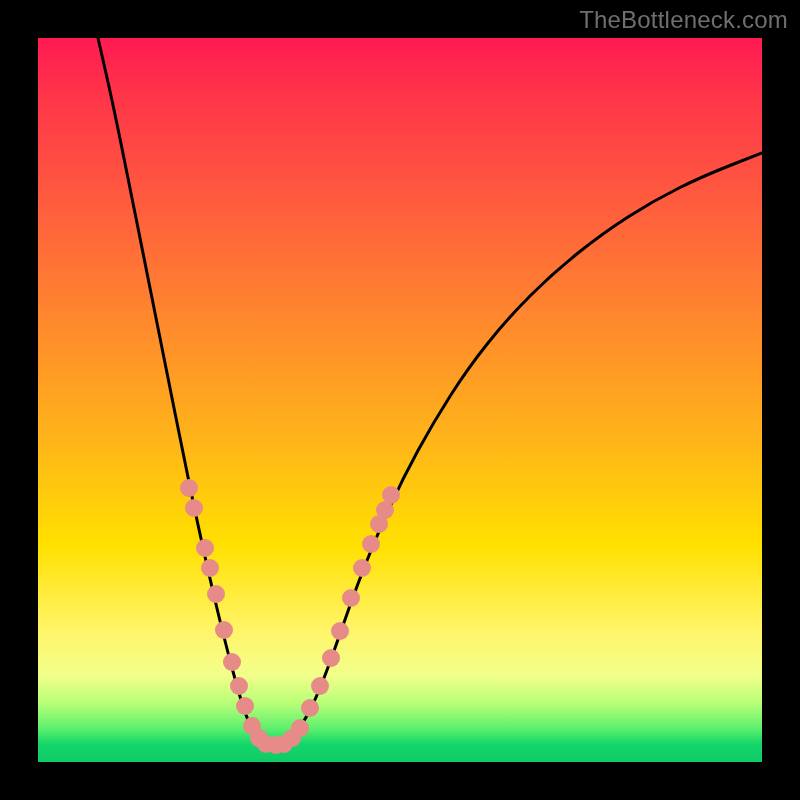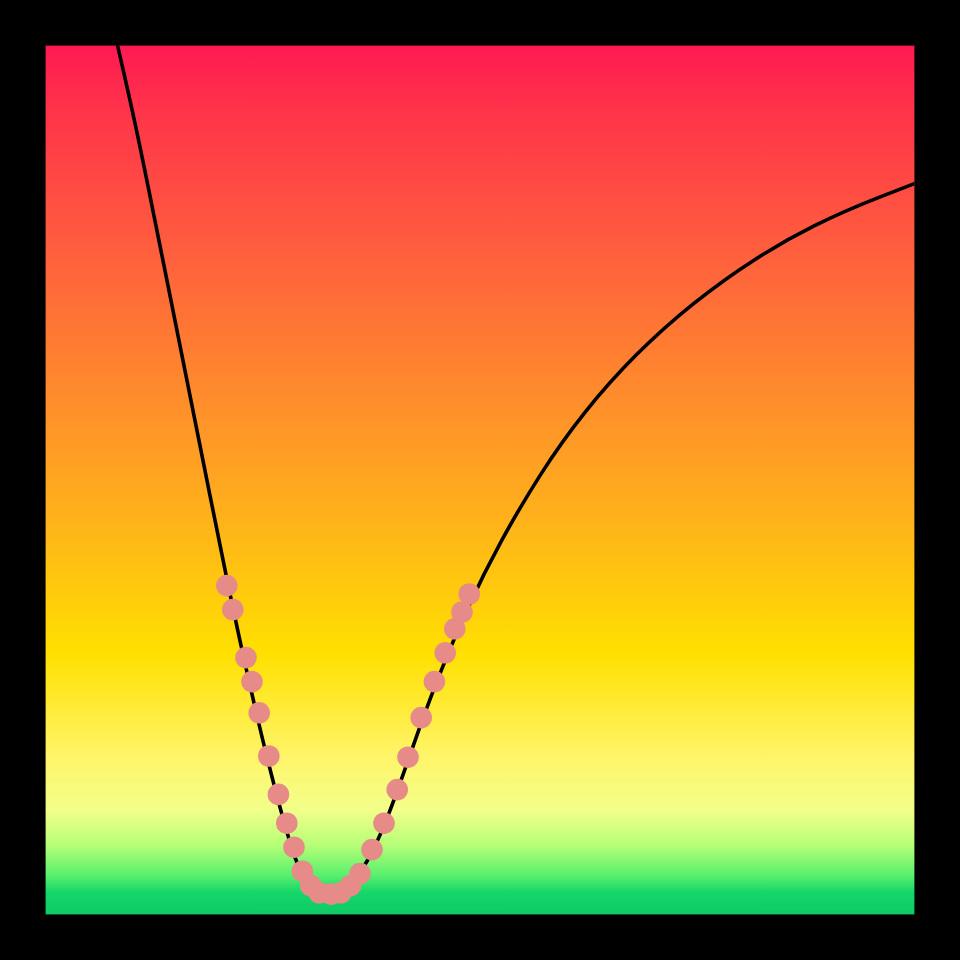--- a/index.html
+++ b/index.html
@@ -93,13 +93,14 @@
           <circle cx="302" cy="593" r="9" class="dot"></circle>
           <circle cx="313" cy="560" r="9" class="dot"></circle>
           <circle cx="324" cy="530" r="9" class="dot"></circle>
           <circle cx="333" cy="506" r="9" class="dot"></circle>
           <circle cx="341" cy="486" r="9" class="dot"></circle>
           <circle cx="347" cy="472" r="9" class="dot"></circle>
           <circle cx="353" cy="457" r="9" class="dot"></circle>
         </g>
     </svg>
   </div>
+  <div class="watermark">TheBottleneck.com</div>
 </div>
 
 </body></html>

